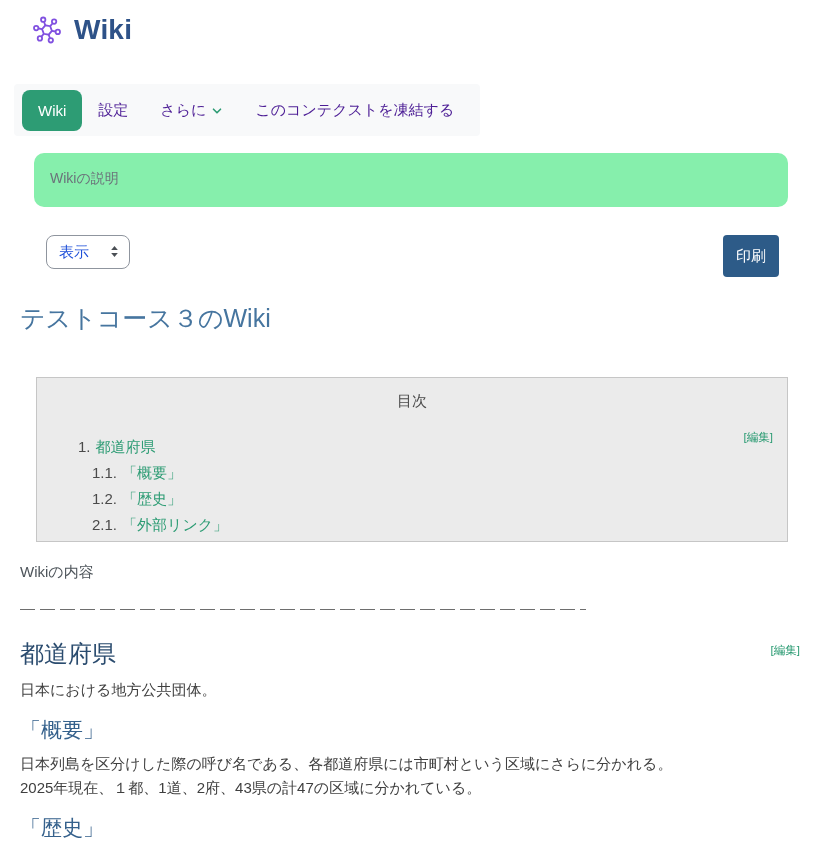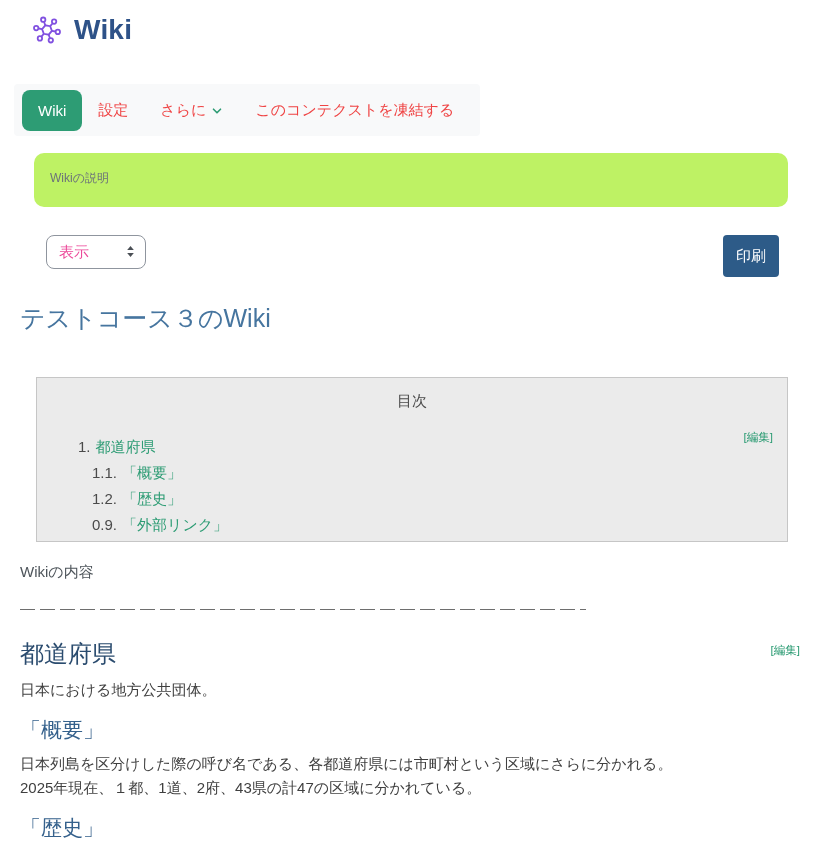--- a/index.html
+++ b/index.html
@@ -30,62 +30,62 @@
   .tabbar {
     display: inline-flex; align-items: center;
     margin: 34px 0 0 14px;
     background: #f8f9fa;
     border-radius: 4px;
     padding: 4px 10px 4px 8px;
     height: 44px;
   }
   .tab {
     font-size: 15px;
-    color: #ef4444;
+    color: #4c1d95;
     padding: 12px 16px;
     text-decoration: none;
     border-radius: 8px;
     white-space: nowrap;
     display: inline-flex; align-items: center; gap: 5px;
     cursor: pointer;
   }
   .tab.active {
     background: #2d9c74;
     color: #ffffff;
   }
   .chevron-down { display: inline-flex; margin-top: 2px; }
 
   
   .desc-box {
     margin: 17px 0 0 34px;
     width: 754px; height: 54px;
-    background: #bef264;
+    background: #86efac;
     border-radius: 10px;
     box-sizing: border-box;
     padding: 17px 16px;
-    font-size: 12px;
+    font-size: 14px;
     color: #6b727a;
   }
 
   
   .toolbar {
     margin-top: 28px;
     display: flex; align-items: flex-start; justify-content: space-between;
     padding: 0 47px 0 46px;
     height: 42px;
   }
   .select-box {
     display: inline-flex; align-items: center; justify-content: space-between;
-    width: 100px; height: 34px;
+    width: 84px; height: 34px;
     box-sizing: border-box;
     border: 1px solid #8f959e;
     border-radius: 8px;
     background: #ffffff;
     padding: 0 10px 0 12px;
-    font-size: 15px; color: #ec4899;
+    font-size: 15px; color: #1d4ed8;
     cursor: pointer;
   }
   .print-btn {
     width: 56px; height: 42px;
     background: #2d5b88;
     color: #ffffff;
     border: none; border-radius: 4px;
     font-size: 15px;
     font-family: inherit;
     cursor: pointer;
@@ -228,21 +228,21 @@
       <li class="lvl1">
         <span class="toc-num">1.</span><a>都道府県</a>
       </li>
       <li class="lvl2">
         <span class="toc-num">1.1.</span><a>「概要」</a>
       </li>
       <li class="lvl2">
         <span class="toc-num">1.2.</span><a>「歴史」</a>
       </li>
       <li class="lvl2">
-        <span class="toc-num">0.9.</span><a>「外部リンク」</a>
+        <span class="toc-num">2.1.</span><a>「外部リンク」</a>
       </li>
     </ul>
   </div>
 
   
   <div class="content-label">Wikiの内容</div>
   <div class="dashes">——————————————————————————————</div>
 
   <section>
     <div class="sec-head">

